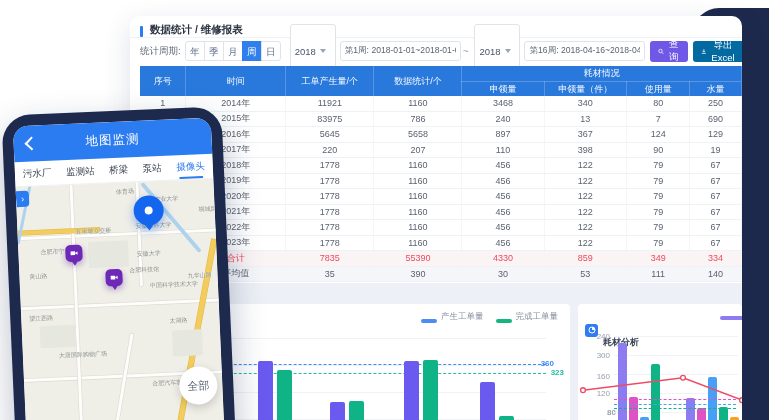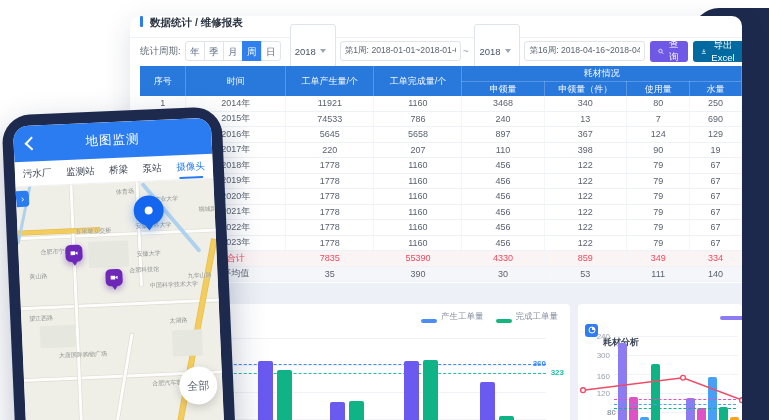--- a/index.html
+++ b/index.html
@@ -2,21 +2,21 @@
 <html><head>
 <meta charset="utf-8">
 <style>
   html,body{margin:0;padding:0;}
   body{font-family:"Liberation Sans",sans-serif;}
   .page{position:relative;width:769px;height:420px;overflow:hidden;background:#ffffff;}
   
   .monitor{position:absolute;left:693px;top:8px;width:360px;height:560px;background:#1d2a4d;border-radius:26px;z-index:0;}
   
   .dash-card{position:absolute;left:130px;top:16px;width:612px;height:520px;background:#fff;border-radius:10px;box-shadow:0 8px 28px rgba(25,45,90,.14);overflow:hidden;z-index:1;}
-  .crumb{position:absolute;left:0;top:0;width:100%;height:21px;border-bottom:1px solid #eef1f5;display:flex;align-items:flex-start;}
+  .crumb{position:absolute;left:0;top:0;width:100%;height:21px;border-bottom:1px solid #eef1f5;display:flex;align-items:flex-end;}
   .crumb-bar{width:3px;height:11px;background:#2b7cf0;margin:0 7px 0 10px;border-radius:1px;}
   .crumb-text{font-size:10.5px;font-weight:700;color:#2b3442;}
   
   .filters{position:absolute;left:0;top:22px;width:100%;height:26px;display:flex;align-items:center;padding-left:10px;box-sizing:border-box;}
   .f-label{font-size:9.5px;color:#606a78;margin-right:4px;white-space:nowrap;}
   .seg{display:flex;margin-right:5px;}
   .seg-btn{width:20px;height:20px;line-height:20px;text-align:center;font-size:9.5px;color:#60708a;background:#fff;border:1px solid #dfe3ea;margin-left:-1px;cursor:pointer;box-sizing:border-box;}
   .seg-btn:first-child{border-radius:3px 0 0 3px;margin-left:0;}
   .seg-btn:last-child{border-radius:0 3px 3px 0;}
   .seg-btn.active{background:#2f80ed;border-color:#2f80ed;color:#fff;}
@@ -140,21 +140,21 @@
           <col style="width: 86px;">
           <col style="width: 86px;">
           <col style="width: 66px;">
           <col style="width: 54px;">
         </colgroup>
       <thead>
           <tr>
             <th rowspan="2">序号</th>
             <th rowspan="2">时间</th>
             <th rowspan="2">工单产生量/个</th>
-            <th rowspan="2">工单完成量/个</th>
+            <th rowspan="2">数据统计/个</th>
             <th colspan="4">耗材情况</th>
           </tr>
           <tr>
             <th>申领量</th>
             <th>申领量（件）</th>
             <th>使用量</th>
             <th>水量</th>
           </tr>
         </thead>
       <tbody>
@@ -164,21 +164,21 @@
             <td>11921</td>
             <td>1160</td>
             <td>3468</td>
             <td>340</td>
             <td>80</td>
             <td>250</td>
           </tr>
           <tr>
             <td>2</td>
             <td>2015年</td>
-            <td>74533</td>
+            <td>83975</td>
             <td>786</td>
             <td>240</td>
             <td>13</td>
             <td>7</td>
             <td>690</td>
           </tr>
           <tr>
             <td>3</td>
             <td>2016年</td>
             <td>5645</td>
@@ -292,21 +292,21 @@
               <span class="lg-pill" style="background: rgb(22, 181, 127);"></span>
               <span class="lg-label">完成工单量</span>
             </div>
           </div>
         <div></div>
       <div class="gridline" style="top: 34px;"></div>
           <div class="gridline" style="top: 61px;"></div>
           <div class="gridline" style="top: 88px;"></div>
           <div class="gridline" style="top: 115px;"></div>
           <div class="dashline" style="left: 6px; width: 402px; top: 59.92px; border-color: rgb(61, 138, 248);"></div>
-          <span class="dash-label" style="right: 24px; top: 54.92px; color: rgb(61, 138, 248);">360</span>
+          <span class="dash-label" style="right: 16px; top: 54.92px; color: rgb(61, 138, 248);">360</span>
           <div class="dashline" style="left: 6px; width: 402px; top: 69.281px; border-color: rgb(31, 191, 165);"></div>
           <span class="dash-label" style="right: 6px; top: 64.281px; color: rgb(31, 191, 165);">323</span>
           <div class="bar" style="left: 46px; top: 59.92px; width: 15px; height: 172.08px; background: rgb(106, 90, 240);"></div>
           <div class="bar" style="left: 120px; top: 57.39px; width: 15px; height: 174.61px; background: rgb(106, 90, 240);"></div>
           <div class="bar" style="left: 192px; top: 97.87px; width: 15px; height: 134.13px; background: rgb(106, 90, 240);"></div>
           <div class="bar" style="left: 266px; top: 56.884px; width: 15px; height: 175.116px; background: rgb(106, 90, 240);"></div>
           <div class="bar" style="left: 342px; top: 78.136px; width: 15px; height: 153.864px; background: rgb(106, 90, 240);"></div>
           <div class="bar" style="left: 65px; top: 67.51px; width: 15px; height: 164.49px; background: rgb(16, 179, 134);"></div>
           <div class="bar" style="left: 139px; top: 66.245px; width: 15px; height: 165.755px; background: rgb(16, 179, 134);"></div>
           <div class="bar" style="left: 211px; top: 97.364px; width: 15px; height: 134.636px; background: rgb(16, 179, 134);"></div>

